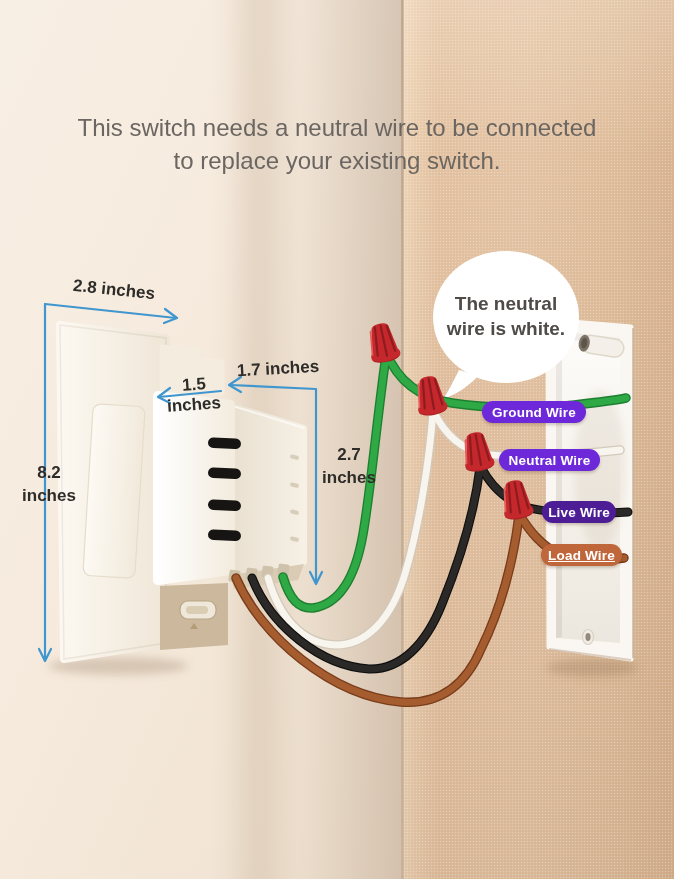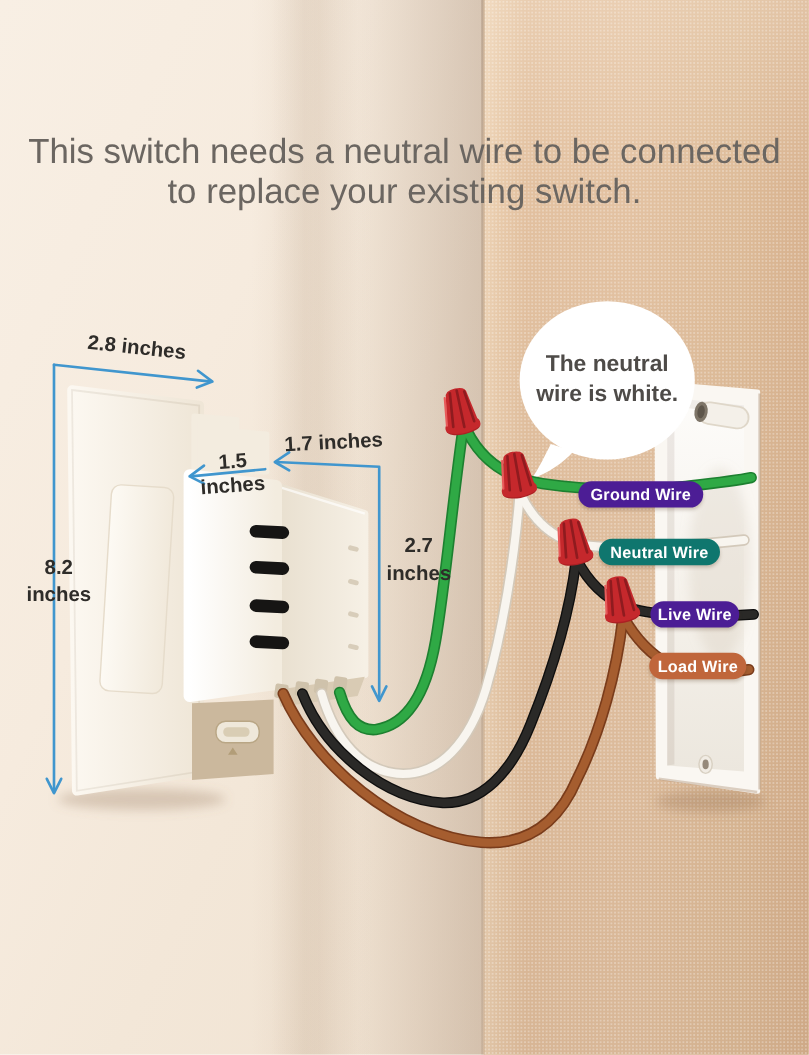--- a/index.html
+++ b/index.html
@@ -36,21 +36,21 @@
   }
   .title-accent{
     width:10px;height:36px;border-radius:5px;background:#1C86CC;
     margin-right:38px;flex:0 0 auto;
   }
   .title-text{
     font-size:42px;font-weight:bold;color:#1E8CD2;letter-spacing:0.5px;white-space:nowrap;
   }
   .subtitle{
     position:absolute;left:0;top:111px;width:674px;text-align:center;
-    font-size:29px;line-height:33px;color:#6B6661;font-weight:400;
+    font-size:24px;line-height:33px;color:#6B6661;font-weight:400;
   }
   
   #diagram{position:absolute;left:0;top:0;width:674px;height:879px;}
   
   .dim{
     position:absolute;color:#2E2C29;font-size:17px;font-weight:bold;
     text-align:center;line-height:23px;white-space:nowrap;
   }
   .dim-28{left:58px;top:278px;width:112px;transform:rotate(6deg);}
   .dim-47{left:16px;top:461px;width:66px;}
@@ -66,21 +66,21 @@
   
   .pill{
     position:absolute;height:22px;border-radius:12px;
     display:flex;align-items:center;justify-content:center;
     color:#ffffff;font-size:13.5px;font-weight:bold;letter-spacing:0.2px;
     box-shadow:0 2px 3px rgba(80,50,25,0.25);white-space:nowrap;
   }
   .pill-ground{left:482px;top:401px;width:104px;}
   .pill-neutral{left:499px;top:449px;width:101px;}
   .pill-live{left:542px;top:501px;width:74px;}
-  .pill-load{left:541px;top:544px;width:81px;}
+  .pill-load{left:541px;top:544px;width:81px;text-decoration:underline;}
 </style>
 </head>
 <body>
 
 <div id="stage">
 
   <div class="wall-left"></div>
   <div class="wall-right"></div>
   <div class="corner-edge"></div>
 
@@ -225,18 +225,18 @@
   <div class="dim dim-27">
     <div>2.7</div>
     <div>inches</div>
   </div>
 
   <div class="bubble-text">
     <div>The neutral</div>
     <div>wire is white.</div>
   </div>
 
-  <div class="pill pill-ground" style="background-color: #4c1d95;">Ground Wire</div>
-  <div class="pill pill-neutral" style="background-color: #0f766e;">Neutral Wire</div>
+  <div class="pill pill-ground" style="background-color: #6d28d9;">Ground Wire</div>
+  <div class="pill pill-neutral" style="background-color: #6d28d9;">Neutral Wire</div>
   <div class="pill pill-live" style="background-color: #4c1d95;">Live Wire</div>
   <div class="pill pill-load" style="background-color: rgb(192, 102, 59);">Load Wire</div>
 
 </div>
 
 </body></html>

